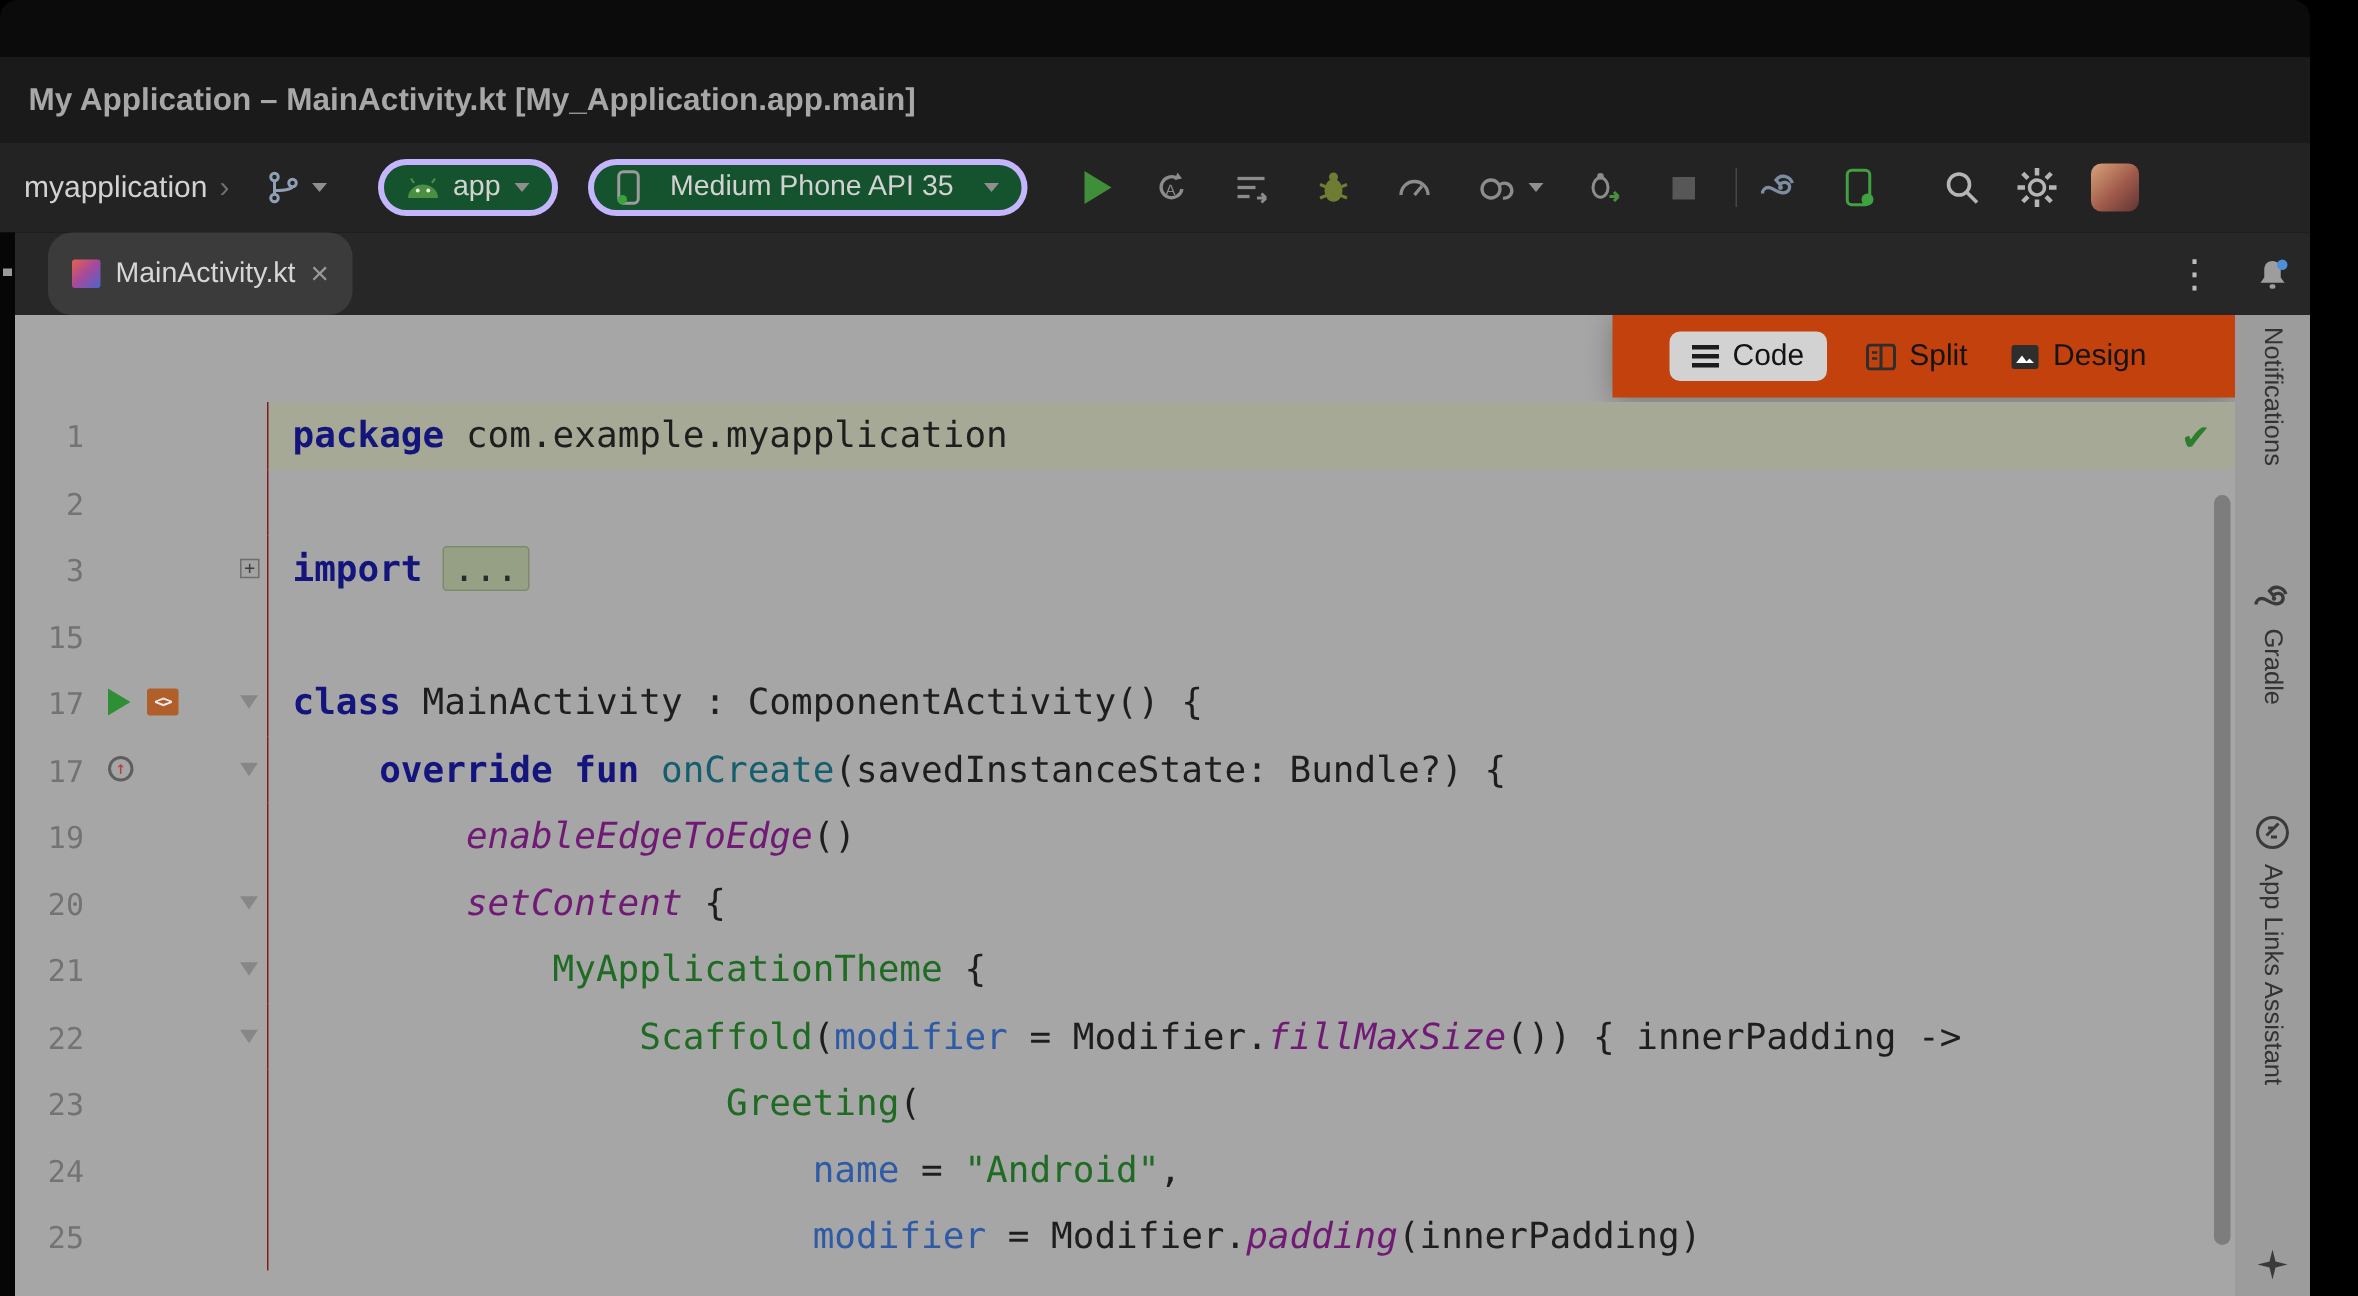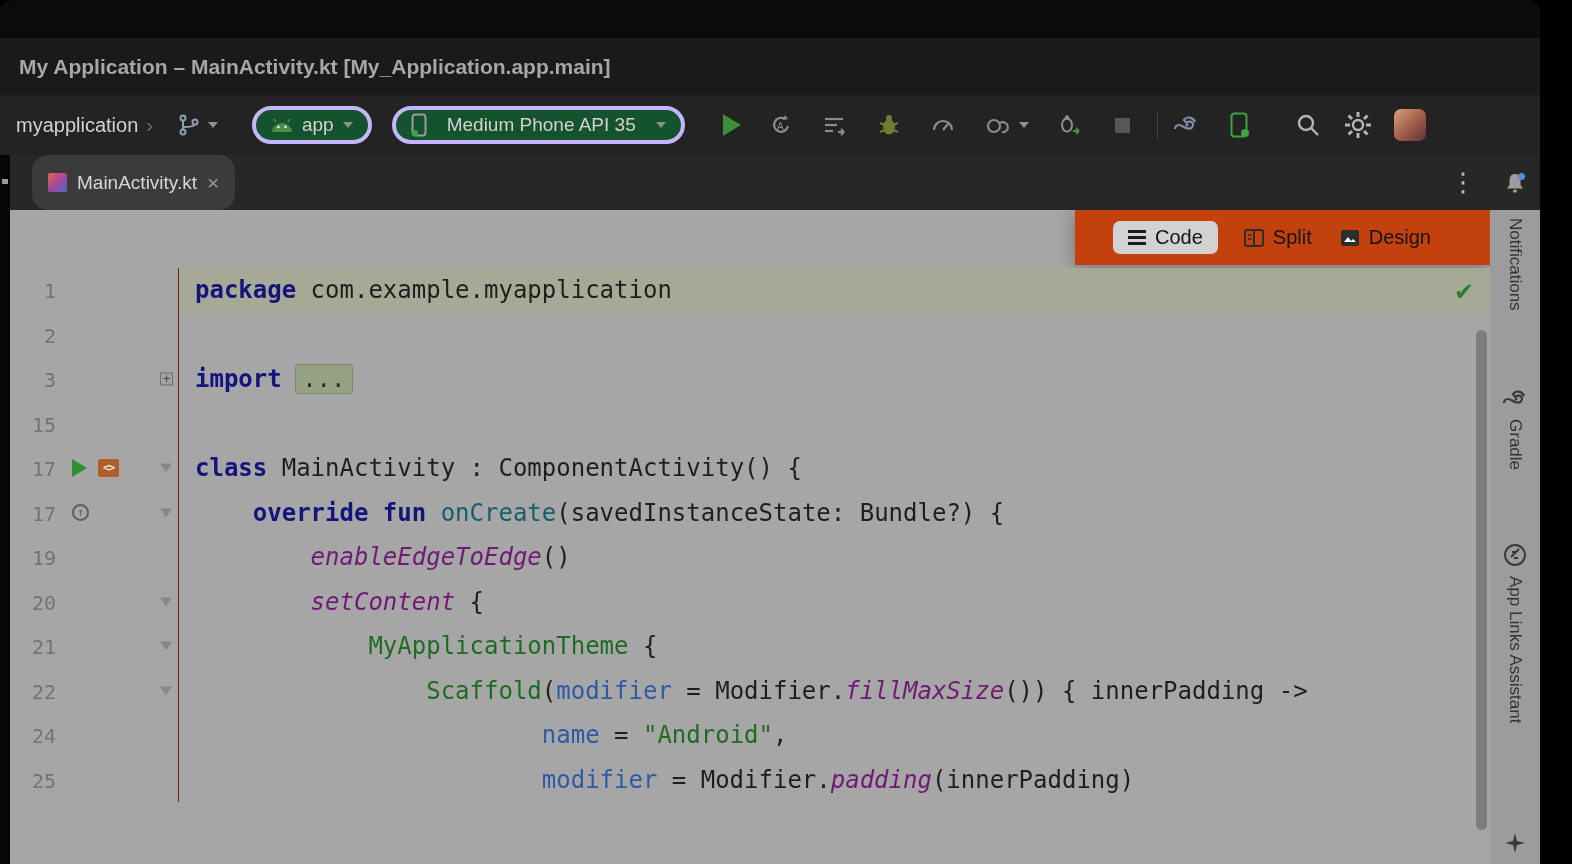--- a/index.html
+++ b/index.html
@@ -333,20 +333,21 @@
         <div class="row hl"><div class="gutter"><span class="ln">1</span></div><div class="code"><span class="tk-kw">package</span><span class="tk-txt"> com.example.myapplication</span></div></div>
         <div class="row"><div class="gutter"><span class="ln">2</span></div><div class="code"></div></div>
         <div class="row"><div class="gutter"><span class="ln">3</span><span class="fold fold-plus"></span></div><div class="code"><span class="tk-kw">import</span><span class="tk-txt"> </span><span class="tk-fold">...</span></div></div>
         <div class="row"><div class="gutter"><span class="ln">15</span></div><div class="code"></div></div>
         <div class="row"><div class="gutter"><span class="ln">17</span><span class="gicons"><span class="g-run"></span><span class="g-compose"></span></span><span class="fold fold-chev"></span></div><div class="code"><span class="tk-kw">class</span><span class="tk-txt"> MainActivity : ComponentActivity() {</span></div></div>
         <div class="row"><div class="gutter"><span class="ln">17</span><span class="gicons"><span class="g-override"></span></span><span class="fold fold-chev"></span></div><div class="code"><span class="tk-txt">    </span><span class="tk-kw">override</span><span class="tk-txt"> </span><span class="tk-kw">fun</span><span class="tk-txt"> </span><span class="tk-fn">onCreate</span><span class="tk-txt">(savedInstanceState: Bundle?) {</span></div></div>
         <div class="row"><div class="gutter"><span class="ln">19</span></div><div class="code"><span class="tk-txt">        </span><span class="tk-fni">enableEdgeToEdge</span><span class="tk-txt">()</span></div></div>
         <div class="row"><div class="gutter"><span class="ln">20</span><span class="fold fold-chev"></span></div><div class="code"><span class="tk-txt">        </span><span class="tk-fni">setContent</span><span class="tk-txt"> {</span></div></div>
         <div class="row"><div class="gutter"><span class="ln">21</span><span class="fold fold-chev"></span></div><div class="code"><span class="tk-txt">            </span><span class="tk-cf">MyApplicationTheme</span><span class="tk-txt"> {</span></div></div>
         <div class="row"><div class="gutter"><span class="ln">22</span><span class="fold fold-chev"></span></div><div class="code"><span class="tk-txt">                </span><span class="tk-cf">Scaffold</span><span class="tk-txt">(</span><span class="tk-arg">modifier</span><span class="tk-txt"> = Modifier.</span><span class="tk-fni">fillMaxSize</span><span class="tk-txt">()) { innerPadding -&gt;</span></div></div>
+        <div class="row"><div class="gutter"><span class="ln">23</span></div><div class="code"><span class="tk-txt">                    </span><span class="tk-cf">Greeting</span><span class="tk-txt">(</span></div></div>
         <div class="row"><div class="gutter"><span class="ln">24</span></div><div class="code"><span class="tk-txt">                        </span><span class="tk-arg">name</span><span class="tk-txt"> = </span><span class="tk-str">"Android"</span><span class="tk-txt">,</span></div></div>
         <div class="row"><div class="gutter"><span class="ln">25</span></div><div class="code"><span class="tk-txt">                        </span><span class="tk-arg">modifier</span><span class="tk-txt"> = Modifier.</span><span class="tk-fni">padding</span><span class="tk-txt">(innerPadding)</span></div></div>
       </div>
 
     <span class="check">✔</span>
     <span class="scrollbar"></span>
   </div>
 
 </div>
 

